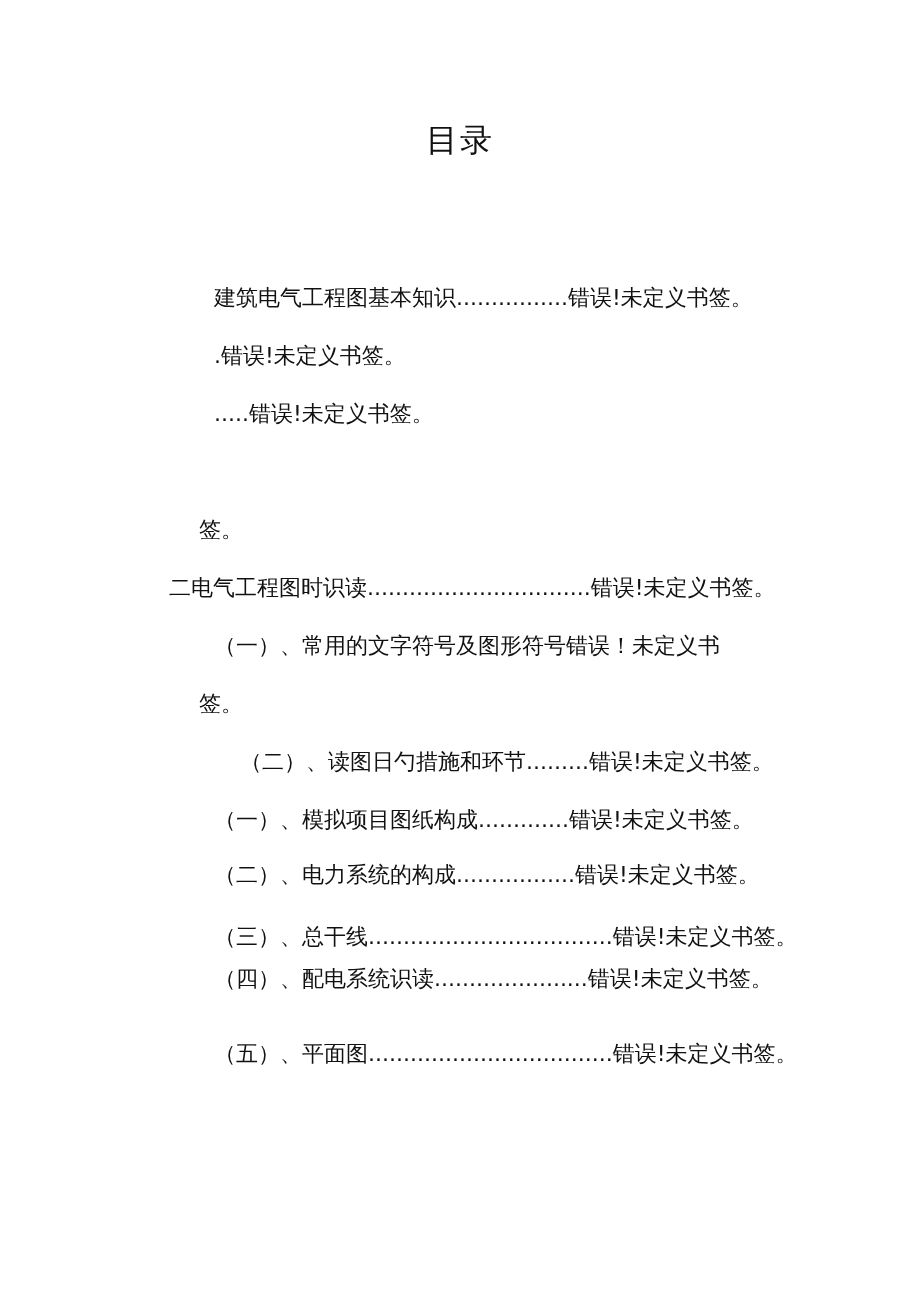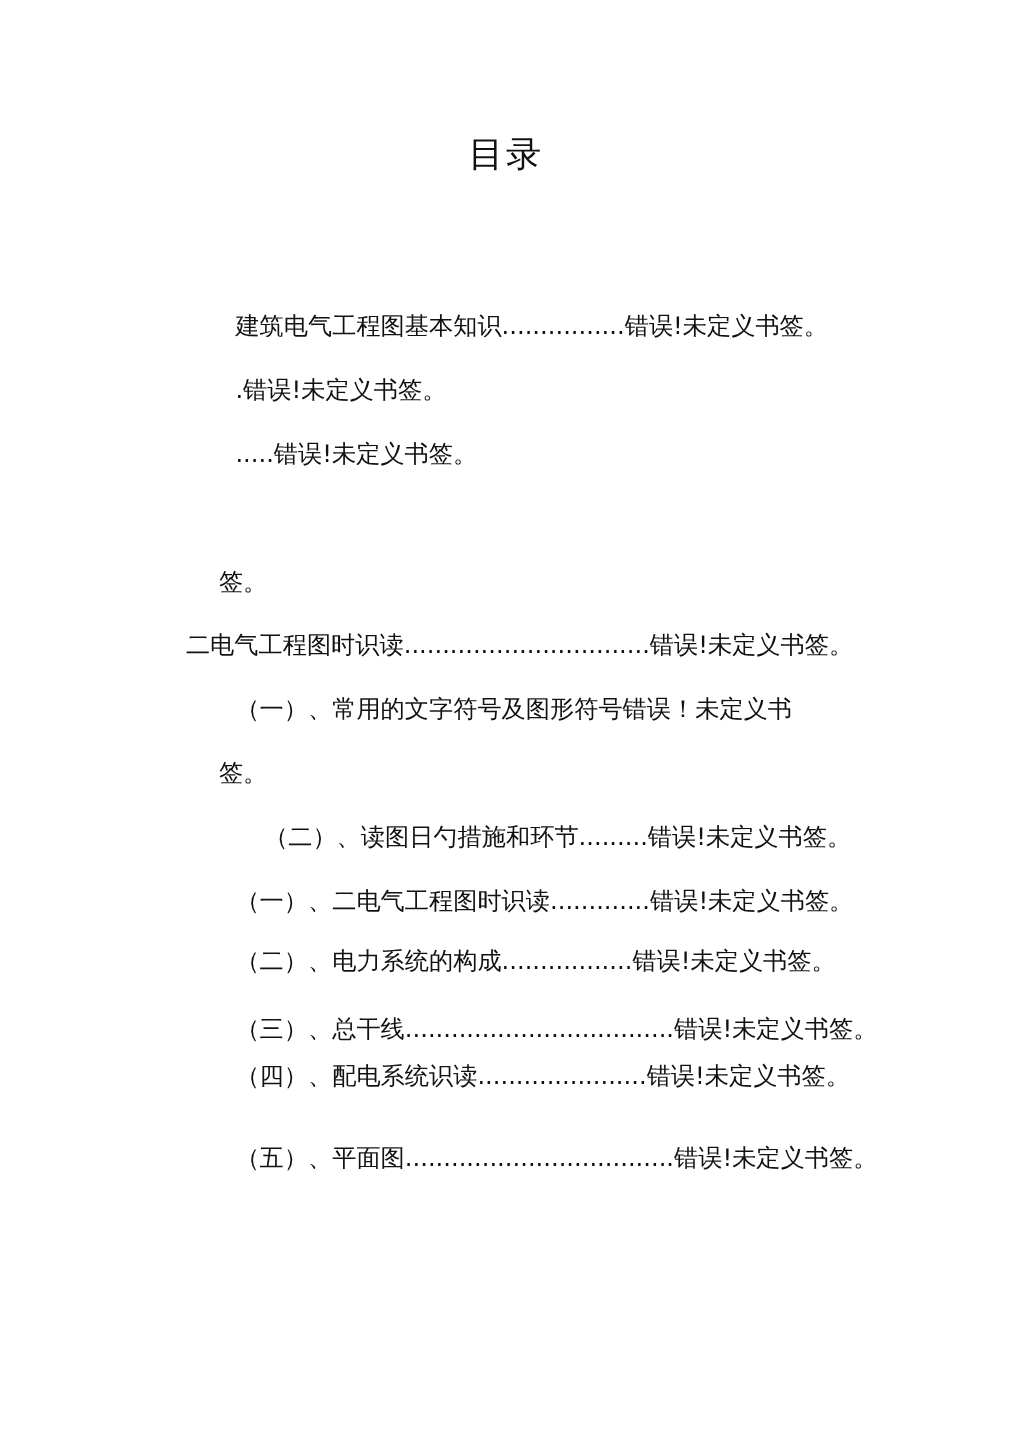--- a/index.html
+++ b/index.html
@@ -85,21 +85,21 @@
     <span class="txt">签。</span>
   </div>
 
   <div class="line" style="left:200px; top:747px;margin-left:40px;">
     <span class="txt">（二）、读图日勺措施和环节</span>
       <span class="dots">.........</span>
       <span class="ref">错误!未定义书签。</span>
   </div>
 
   <div class="line" style="left:214px; top:805px;">
-    <span class="txt">（一）、二电气工程图时识读</span>
+    <span class="txt">（一）、模拟项目图纸构成</span>
       <span class="dots">.............</span>
       <span class="ref">错误!未定义书签。</span>
   </div>
 
   <div class="line" style="left:214px; top:860px;align-items:center;">
     <span class="txt">（二）、电力系统的构成</span>
       <span class="dots">.................</span>
       <span class="ref">错误!未定义书签。</span>
   </div>
 

